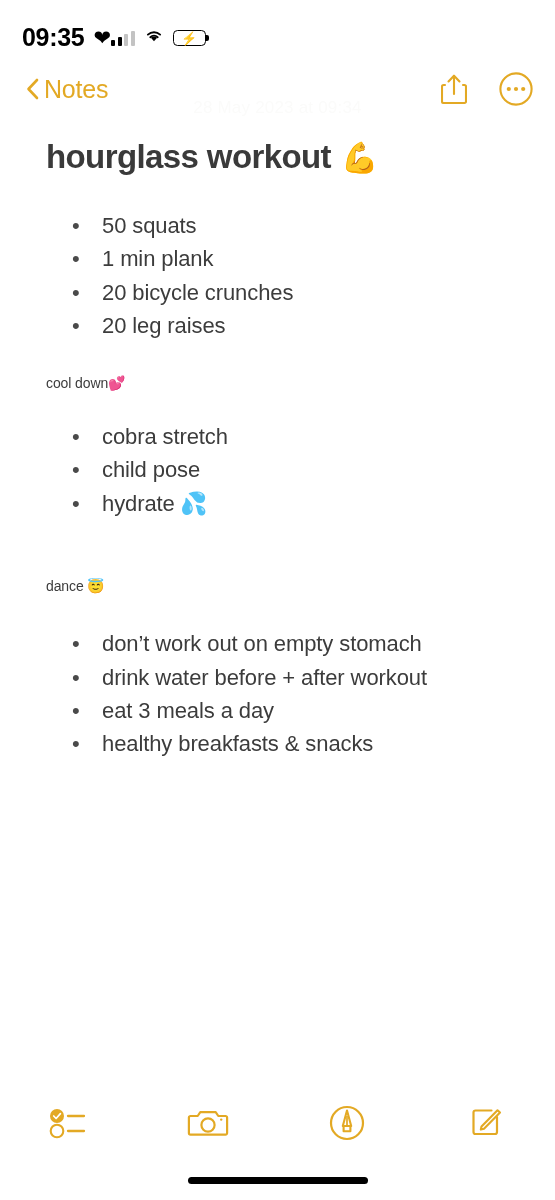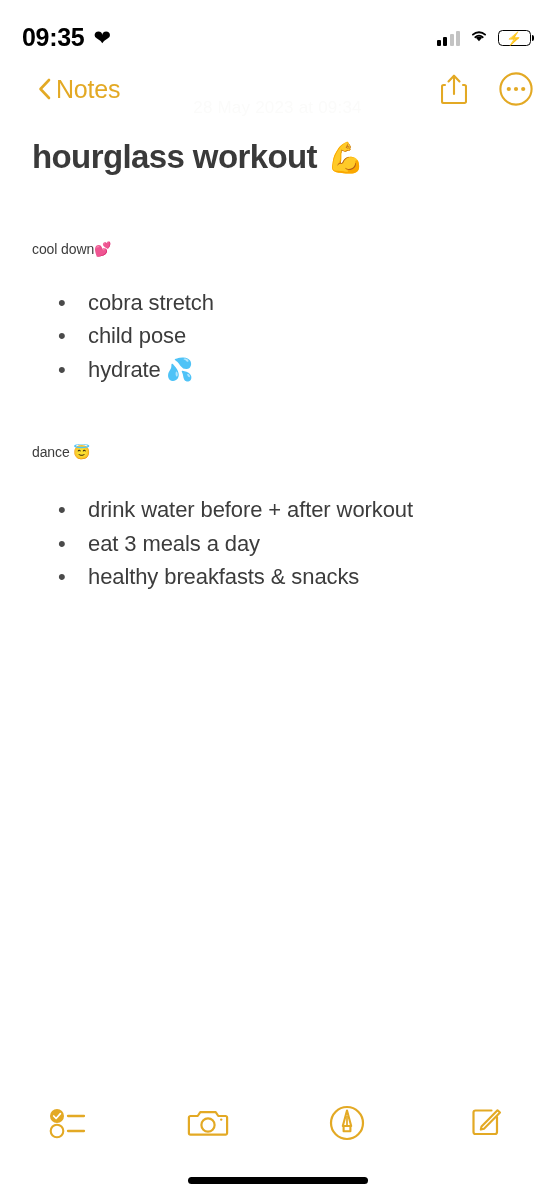--- a/index.html
+++ b/index.html
@@ -8,21 +8,21 @@
     background:#ffffff;
     font-family:"Liberation Sans", sans-serif;
     -webkit-font-smoothing:antialiased;
     overflow:hidden;
   }
   #screen { position:relative; width:555px; height:1200px; background:#fff; }
 
   
   .statusbar {
     position:absolute; top:0; left:0; right:0; height:58px;
-    display:flex; align-items:center; justify-content:space-between;
+    display:flex; align-items:center; justify-content:flex-start;
     padding:17px 24px 0 22px;
   }
   .status-left { display:flex; align-items:center; gap:9px; }
   .status-time { font-size:25px; font-weight:bold; color:#000; letter-spacing:-0.3px; }
   .status-heart { font-size:21px; color:#000; line-height:1; }
   .status-right { display:flex; align-items:center; gap:9px; }
 
   .signal { display:flex; align-items:flex-end; gap:2.5px; height:16px; }
   .signal i { display:block; width:4px; background:#000; border-radius:1px; }
   .signal i:nth-child(1){ height:6px; }
@@ -32,38 +32,38 @@
 
   .battery { position:relative; width:33px; height:16px; border:1.6px solid #000;
              border-radius:4.5px; padding:1.6px; }
   .battery::after{ content:""; position:absolute; right:-4px; top:4.5px; width:2.4px;
                    height:6px; background:#000; border-radius:0 2px 2px 0; }
   .battery-fill{ width:100%; height:100%; background:#3bd144; border-radius:2.4px; }
   .bolt { position:absolute; left:50%; top:50%; transform:translate(-50%,-50%);
           font-size:13px; color:#000; line-height:1; }
 
   
-  .navbar { position:absolute; top:58px; left:12px; right:0; height:62px;
+  .navbar { position:absolute; top:58px; left:0; right:0; height:62px;
             display:flex; align-items:center; justify-content:space-between;
             padding:0 22px 0 26px; }
   .back-btn { display:flex; align-items:center; gap:5px; cursor:pointer; }
   .back-chevron { width:13px; height:22px; }
   .back-label { font-size:25px; color:#E3A924; letter-spacing:-0.2px; }
   .nav-actions { display:flex; align-items:center; gap:32px; }
   .nav-icon { cursor:pointer; display:flex; align-items:center; justify-content:center; }
 
   
   .timestamp {
     position:absolute; top:98px; left:0; right:0; text-align:center;
     font-size:17px; color:#fbfbfa; letter-spacing:0.2px;
   }
 
   
   .note { position:absolute; top:120px; left:0; right:0; bottom:105px;
-          padding:0 32px; overflow:hidden; }
+          padding:0 46px; overflow:hidden; }
   .note-title { font-size:33px; font-weight:bold; color:#3a3a3a;
                 letter-spacing:-0.6px; margin-top:18px; display:flex;
                 align-items:center; gap:10px; }
   .note-title .emoji { font-size:30px; }
   ul.list { list-style:none; margin:0; padding:0; }
   ul.list li { position:relative; font-size:22px; color:#3c3c3c;
                padding-left:56px; line-height:1.52; letter-spacing:-0.1px; }
   ul.list li::before { content:"\2022"; position:absolute; left:26px; top:0;
                        font-size:22px; color:#4a4a4a; line-height:1.52; }
   .para { font-size:14px; color:#3c3c3c; letter-spacing:-0.1px; line-height:1.5; }
@@ -145,40 +145,47 @@
 
   <div class="note">
 
     <div class="note-title">
       <span>hourglass workout</span>
       <span class="emoji">💪</span>
     </div>
 
     <div class="sp-top"></div>
 
+    <ul class="list">
+      <li>50 squats</li>
+      <li>1 min plank</li>
+      <li>20 bicycle crunches</li>
+      <li>20 leg raises</li>
+    </ul>
 
     <div class="sp-1"></div>
 
     <div class="para">cool down💕</div>
 
     <div class="sp-2"></div>
 
     <ul class="list">
       <li>cobra stretch</li>
       <li>child pose</li>
       <li>hydrate 💦</li>
     </ul>
 
     <div class="sp-3"></div>
 
     <div class="para">dance 😇</div>
 
     <div class="sp-4"></div>
 
     <ul class="list">
+      <li>don’t work out on empty stomach</li>
       <li>drink water before + after workout</li>
       <li>eat 3 meals a day</li>
       <li>healthy breakfasts &amp; snacks</li>
     </ul>
 
   </div>
 
   <div class="toolbar">
 
     <div class="tool">

